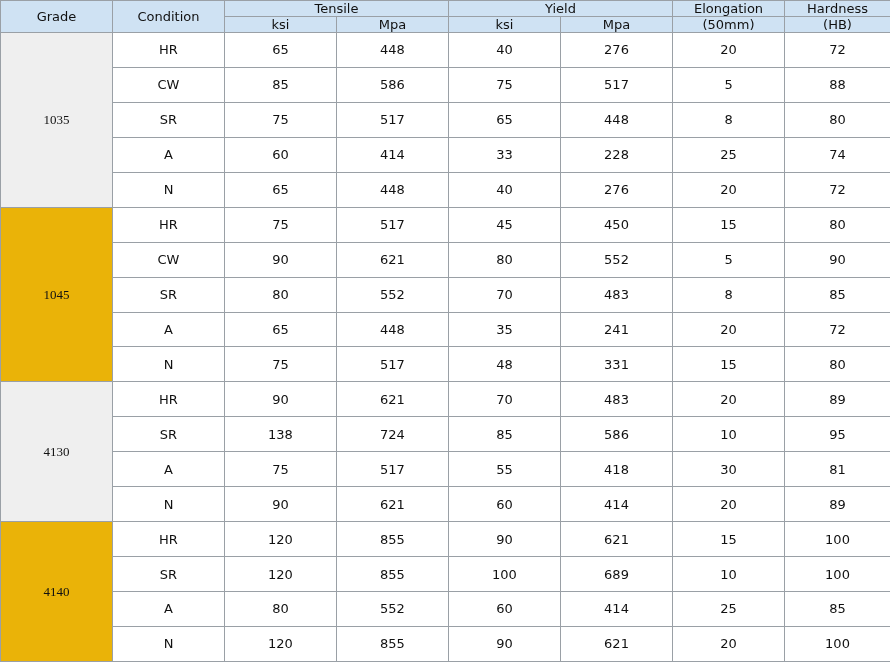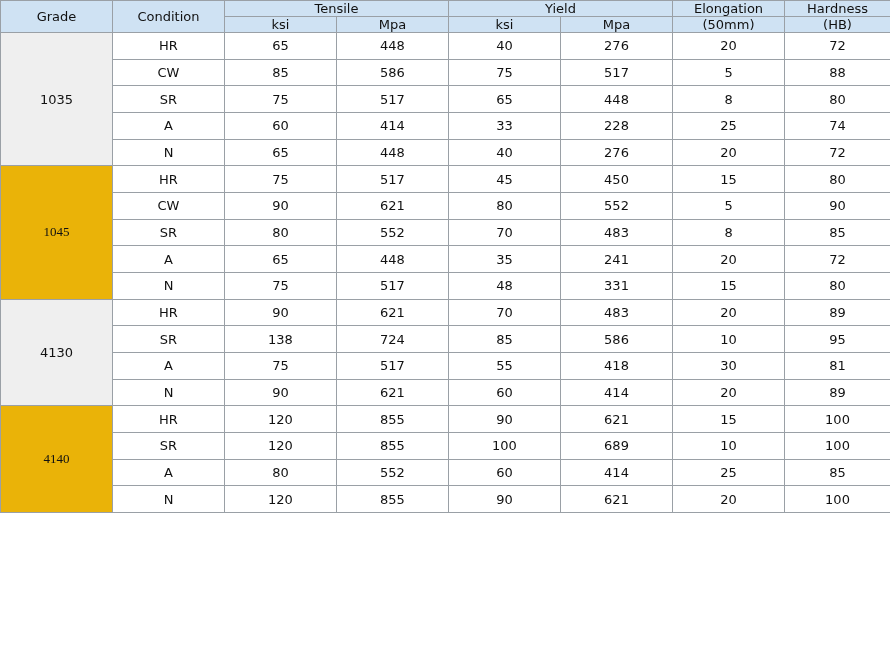--- a/index.html
+++ b/index.html
@@ -8,21 +8,21 @@
     background: #ffffff;
   }
   body {
     width: 890px;
     height: 662px;
     font-family: "DejaVu Sans", sans-serif;
   }
   table.spec {
     border-collapse: collapse;
     width: 890px;
-    height: 513px;
+    height: 662px;
     table-layout: fixed;
     border-radius: 25px;
   }
   table.spec td, table.spec th {
     border: 1px solid #9aa0a6;
     text-align: center;
     vertical-align: middle;
     font-weight: normal;
     font-size: 13px;
     color: #111111;
@@ -38,21 +38,21 @@
     font-size: 12.5px;
   }
   .grade-hdr, .cond-hdr {
     background: #cfe2f3;
     font-size: 14px;
   }
   
   .grade-cell {
     font-size: 14px;
   }
-  .grade-cell.light { background: #efefef; }
+  .grade-cell.light { background: #efefef; font-family: Liberation Serif, serif; }
   .grade-cell.dark { background: #eab308; font-family: Liberation Serif, serif; }
   .data-cell { background: #ffffff; }
   .cond-cell { background: #ffffff; }
   col.c-grade { width: 112px; }
   col.c-cond  { width: 112px; }
   col.c-tk    { width: 112px; }
   col.c-tm    { width: 112px; }
   col.c-yk    { width: 112px; }
   col.c-ym    { width: 112px; }
   col.c-el    { width: 112px; }

